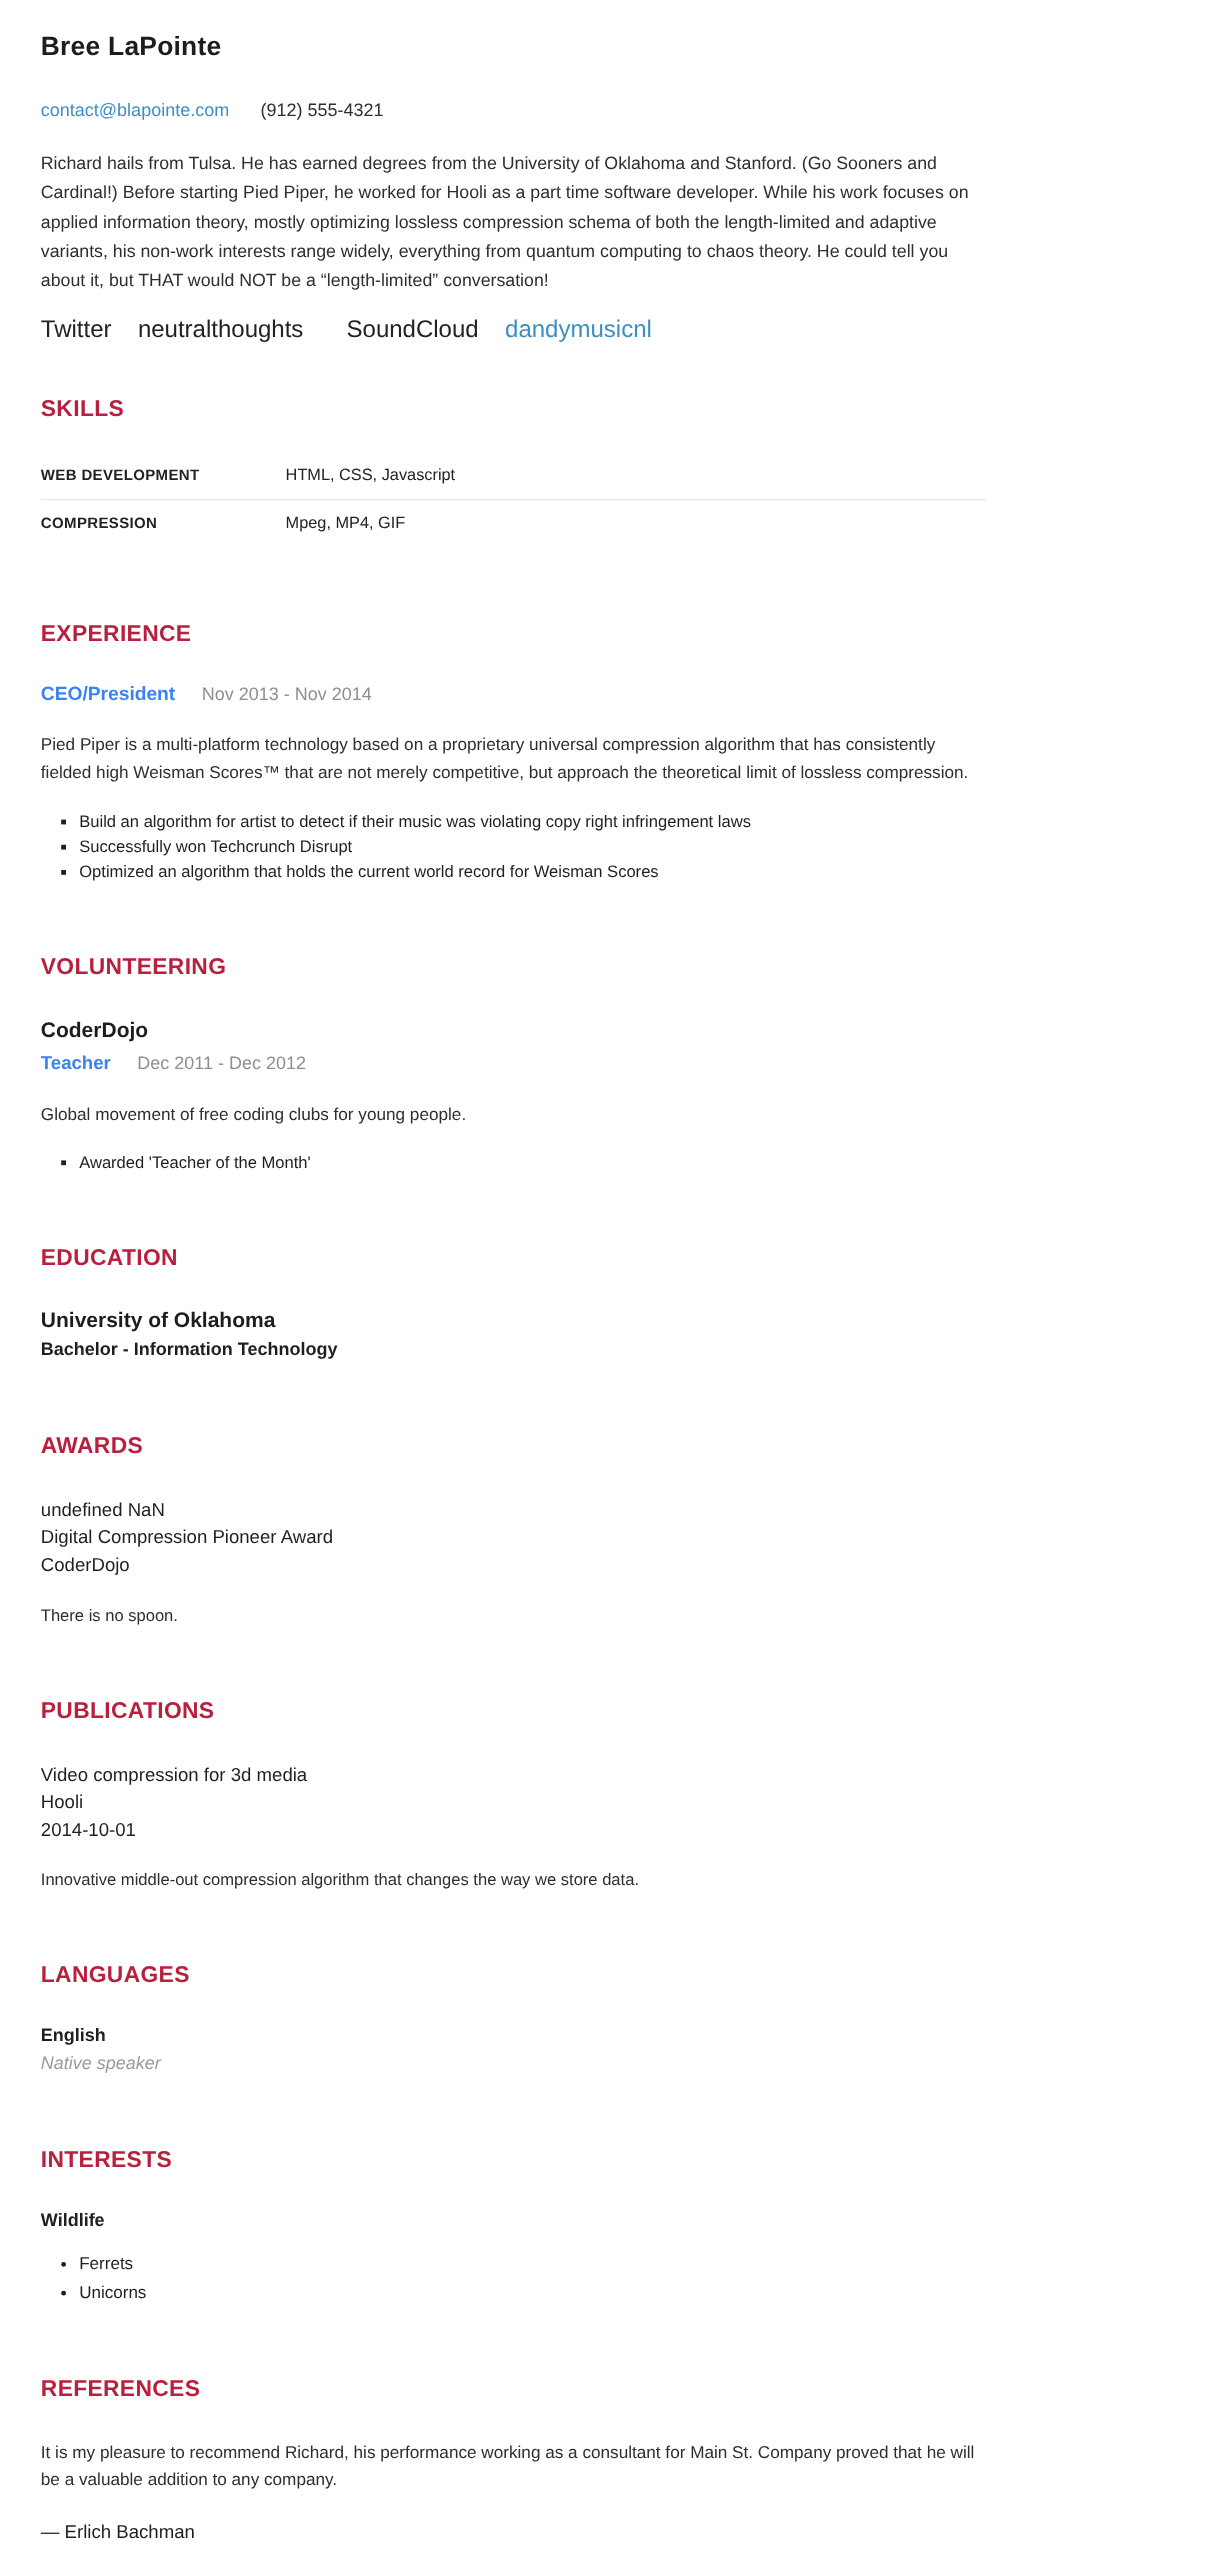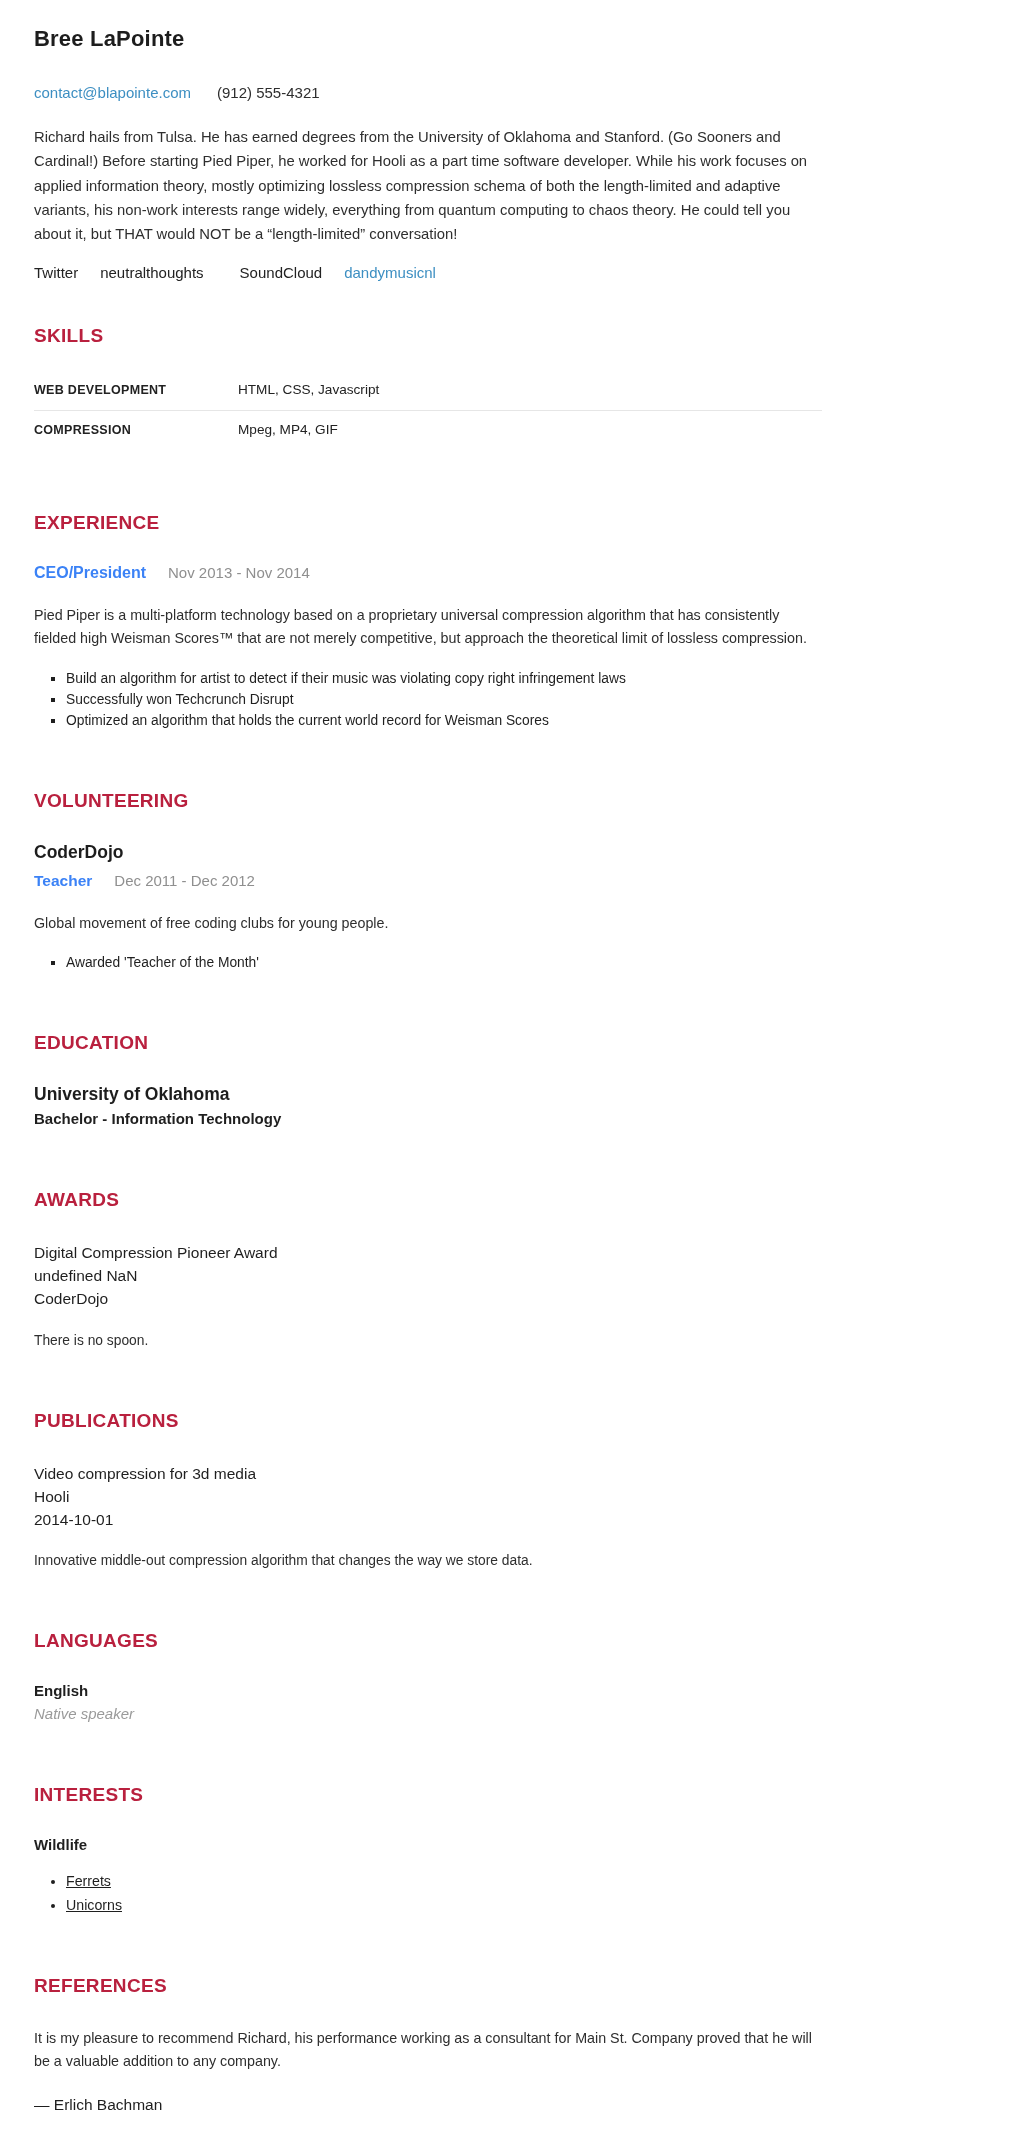--- a/index.html
+++ b/index.html
@@ -35,21 +35,21 @@
   .summary {
     margin-top: 24px;
     font-size: 14.8px;
     line-height: 1.64;
     color: #2e2e2e;
   }
   .profiles-row {
     margin-top: 18px;
     display: flex;
     align-items: flex-start;
-    font-size: 15px;
+    font-size: 20px;
     color: #222222;
   }
   .profiles-row .network { margin-right: 22px; }
   .profiles-row .pair + .pair { margin-left: 36px; }
   .pair { display: inline-flex; align-items: baseline; }
 
   .section { margin-top: 62px; }
   .section:first-of-type { margin-top: 44px; }
   .section-heading {
     color: #b9203e;
@@ -90,21 +90,21 @@
     line-height: 1.62;
     color: #2e2e2e;
   }
   ul.highlights {
     margin: 20px 0 0 0;
     padding-left: 32px;
     font-size: 13.8px;
     color: #1f1f1f;
   }
   ul.highlights.square { list-style-type: square; }
-  ul.highlights.disc { list-style-type: disc; text-decoration: underline; }
+  ul.highlights.disc { list-style-type: disc; }
   ul.highlights li + li { margin-top: 6px; }
   ul.highlights.disc li + li { margin-top: 8px; }
 
   .org-name {
     margin-top: 30px;
     font-size: 17.5px;
     font-weight: 600;
     color: #1d1d1d;
   }
   .sub-row { margin-top: 9px; display: flex; align-items: baseline; gap: 22px; }
@@ -206,22 +206,22 @@
 
   <section class="section">
     <div class="section-heading">EDUCATION</div>
     <div class="org-name">University of Oklahoma</div>
     <div class="edu-degree">Bachelor - Information Technology</div>
   </section>
 
   <section class="section">
     <div class="section-heading">AWARDS</div>
     <div class="line-group">
+      <div>undefined NaN</div>
       <div>Digital Compression Pioneer Award</div>
-      <div>undefined NaN</div>
       <div>CoderDojo</div>
     </div>
     <p class="small-note">There is no spoon.</p>
   </section>
 
   <section class="section">
     <div class="section-heading">PUBLICATIONS</div>
     <div class="line-group">
       <div>Video compression for 3d media</div>
       <div>Hooli</div>

